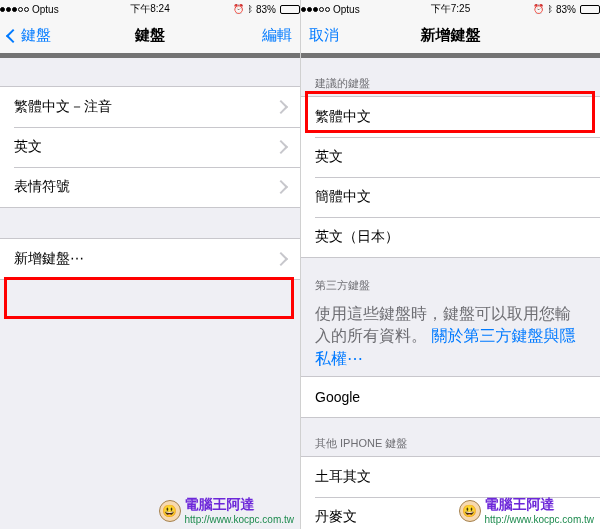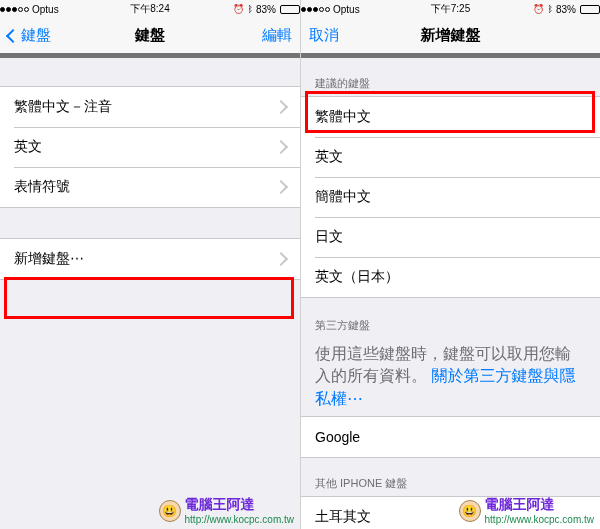--- a/index.html
+++ b/index.html
@@ -263,23 +263,20 @@
           <div class="row">
               <span>繁體中文</span>
             </div>
           <div class="row">
               <span>英文</span>
             </div>
           <div class="row">
               <span>簡體中文</span>
             </div>
           <div class="row">
-              <span>日文</span>
-            </div>
-          <div class="row">
               <span>英文（日本）</span>
             </div>
         </div>
       </div>
       <div class="group tight" style="margin-top:20px;">
         <div class="group-header">第三方鍵盤</div>
         <div class="group-footer">
           <span>使用這些鍵盤時，鍵盤可以取用您輸入的所有資料。</span>
           <span class="link">關於第三方鍵盤與隱私權⋯</span>
         </div>

